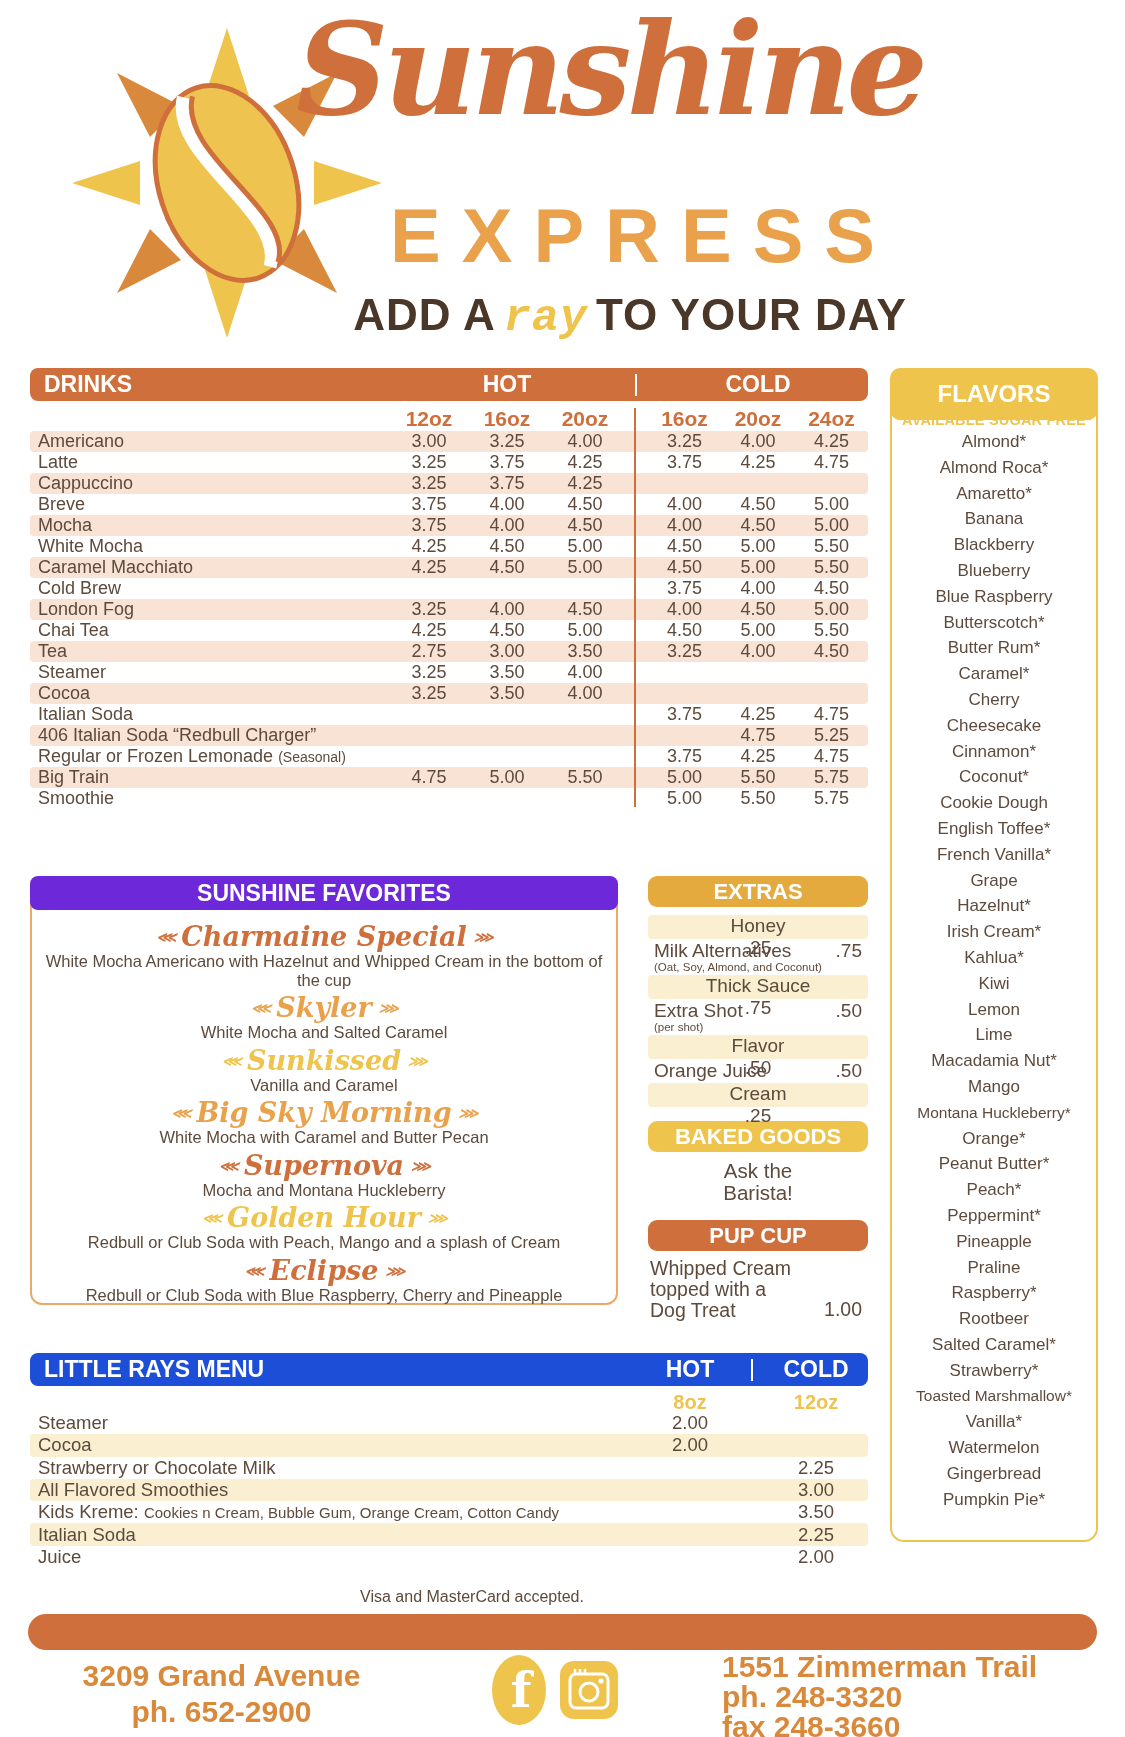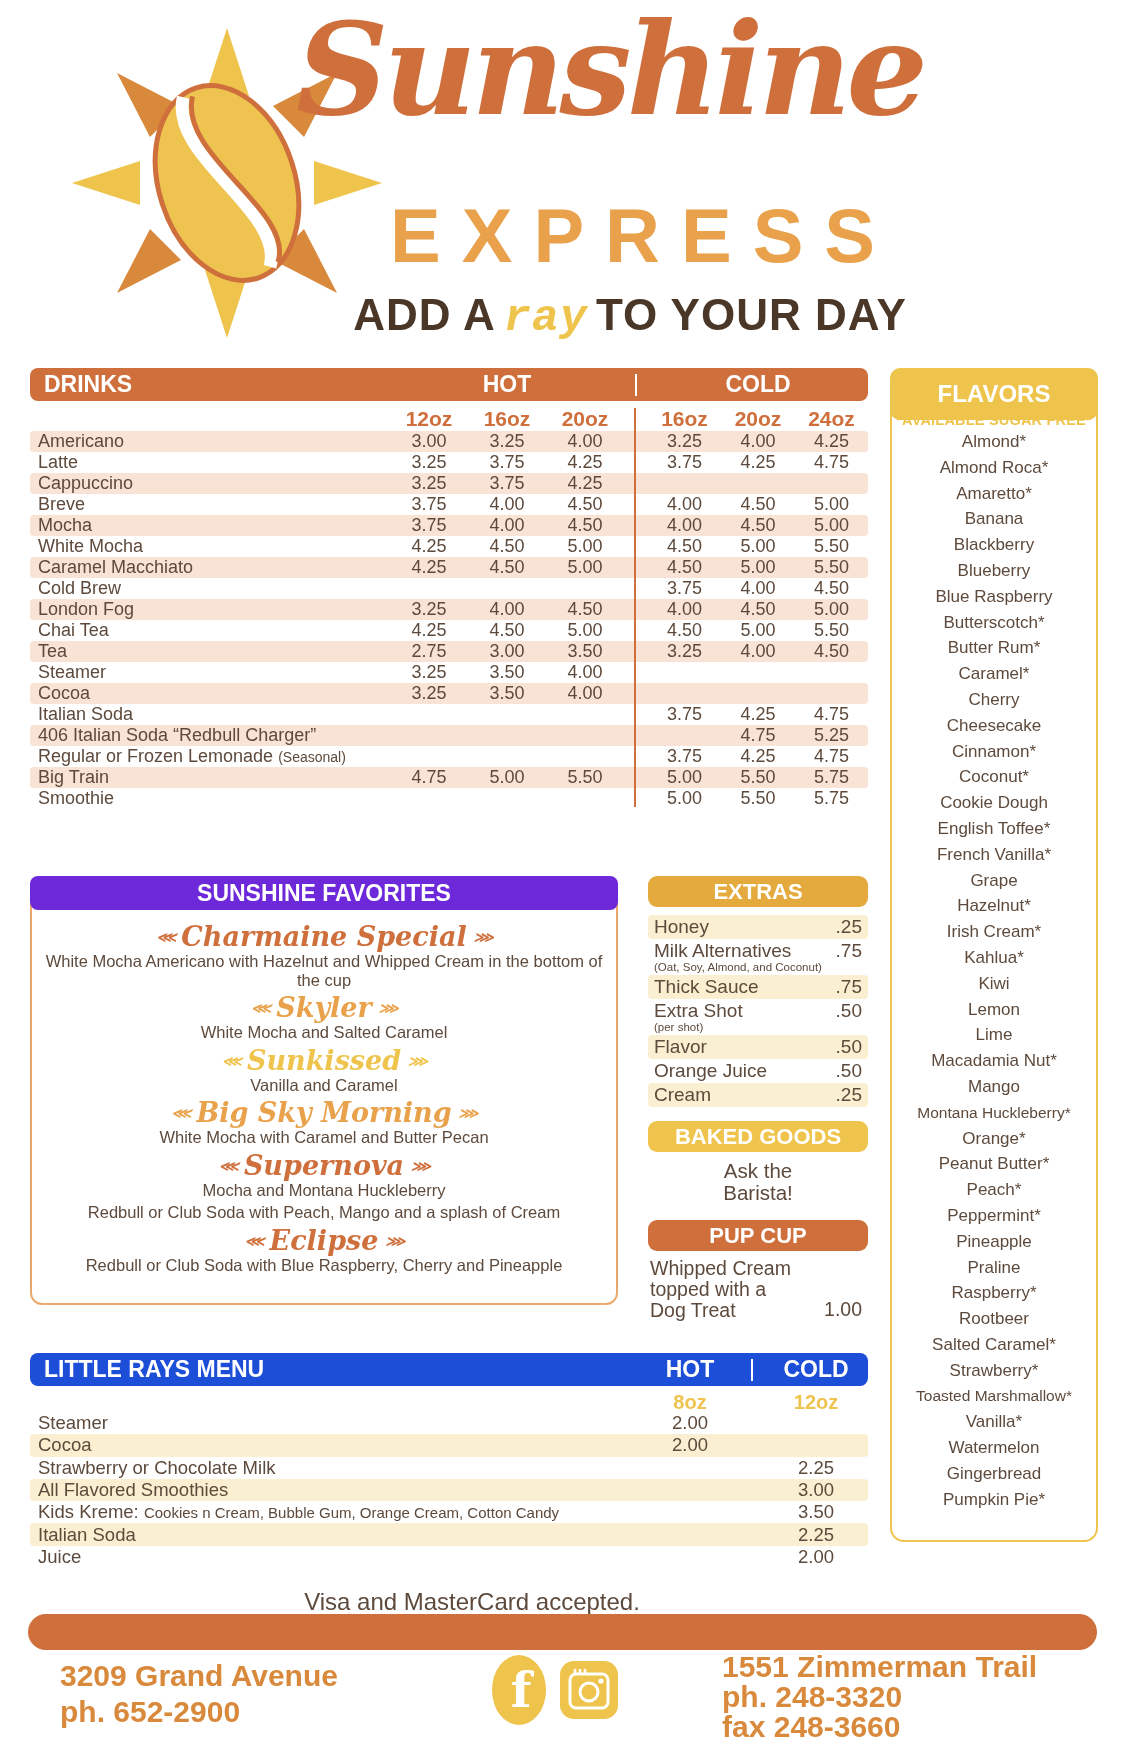--- a/index.html
+++ b/index.html
@@ -68,21 +68,21 @@
   
   .extras-col{position:absolute;left:648px;top:876px;width:220px;}
   .gold-bar,.yellow-bar,.orange-bar{height:31px;border-radius:9px;color:#fff;font-weight:700;font-size:22px;
      display:flex;align-items:center;justify-content:center;}
   .gold-bar{background:#e4aa3e;}
   .yellow-bar{background:#efc44d;}
   .orange-bar{background:#cf6f3c;}
   #extras-list{margin-top:8px;}
   .ex-line{display:flex;justify-content:space-between;align-items:center;height:24px;
      font-size:19px;color:#5d4a3c;border-radius:4px;padding:0 6px;}
-  .ex-line.shade{background:#faefd0;}
+  .ex-line.shade{background:#faefd0;flex-direction:column;}
   .ex-note{font-size:11.5px;color:#5d4a3c;padding:0 6px;height:14px;margin-top:-2px;}
   .baked-bar{margin-top:14px;}
   .baked-text{width:110px;margin:8px auto 0;text-align:center;font-size:20.5px;color:#5d4a3c;line-height:22px;}
   .pup-bar{margin-top:16px;}
   .pup-wrap{position:relative;margin-top:7px;font-size:19.5px;color:#5d4a3c;line-height:21px;padding-left:2px;}
   .pup-text{width:155px;}
   .pup-price{position:absolute;right:6px;bottom:1px;}
 
   
   .littlerays{position:absolute;left:30px;top:1353px;width:838px;}
@@ -93,23 +93,23 @@
   .lr-cold{grid-column:4;text-align:center;}
   #littlerays-body{margin-top:5px;}
   .lrow{height:22.3px;font-size:18.5px;color:#5d4a3c;border-radius:4px;}
   .lrow.shade{background:#faefd0;}
   .lrow .name{padding-left:8px;white-space:nowrap;}
   .lrow .price{text-align:center;}
   .lr-sizes{height:21px;font-weight:700;color:#eec34f;font-size:20px;}
   .lrow .note{font-size:15px;}
 
   
-  .payment{position:absolute;top:1588px;left:0;width:944px;text-align:center;font-size:24px;color:#5d4a3c;}
+  .payment{position:absolute;top:1588px;left:0;width:944px;text-align:center;font-size:16px;color:#5d4a3c;}
   .footer-rule{position:absolute;left:28px;top:1614px;width:1069px;height:36px;background:#cf6f3c;border-radius:18px;}
-  .addr-left{position:absolute;left:60px;top:1658px;width:335px;text-align:left;
+  .addr-left{position:absolute;left:54px;top:1658px;width:335px;text-align:center;
      font-size:30px;font-weight:700;color:#d9893b;line-height:36px;}
   .addr-right{position:absolute;left:722px;top:1652px;text-align:left;
      font-size:30px;font-weight:700;color:#d9893b;line-height:30px;}
   .socials{position:absolute;left:492px;top:1655px;display:flex;gap:14px;align-items:center;}
 </style>
 </head>
 <body>
 
 <div class="page">
 
@@ -403,20 +403,21 @@
         </div>
         <div class="fav-item">
           <div class="fav-title tone-gold"><span class="decor">⋘</span><span>Big Sky Morning</span><span class="decor">⋙</span></div>
           <div class="fav-desc">White Mocha with Caramel and Butter Pecan</div>
         </div>
         <div class="fav-item">
           <div class="fav-title tone-orange"><span class="decor">⋘</span><span>Supernova</span><span class="decor">⋙</span></div>
           <div class="fav-desc">Mocha and Montana Huckleberry</div>
         </div>
         <div class="fav-item">
+          <div class="fav-title tone-yellow"><span class="decor">⋘</span><span>Golden Hour</span><span class="decor">⋙</span></div>
           <div class="fav-desc">Redbull or Club Soda with Peach, Mango and a splash of Cream</div>
         </div>
         <div class="fav-item">
           <div class="fav-title tone-orange"><span class="decor">⋘</span><span>Eclipse</span><span class="decor">⋙</span></div>
           <div class="fav-desc">Redbull or Club Soda with Blue Raspberry, Cherry and Pineapple</div>
         </div>
       </div>
   </section>
 
   <aside class="extras-col">

